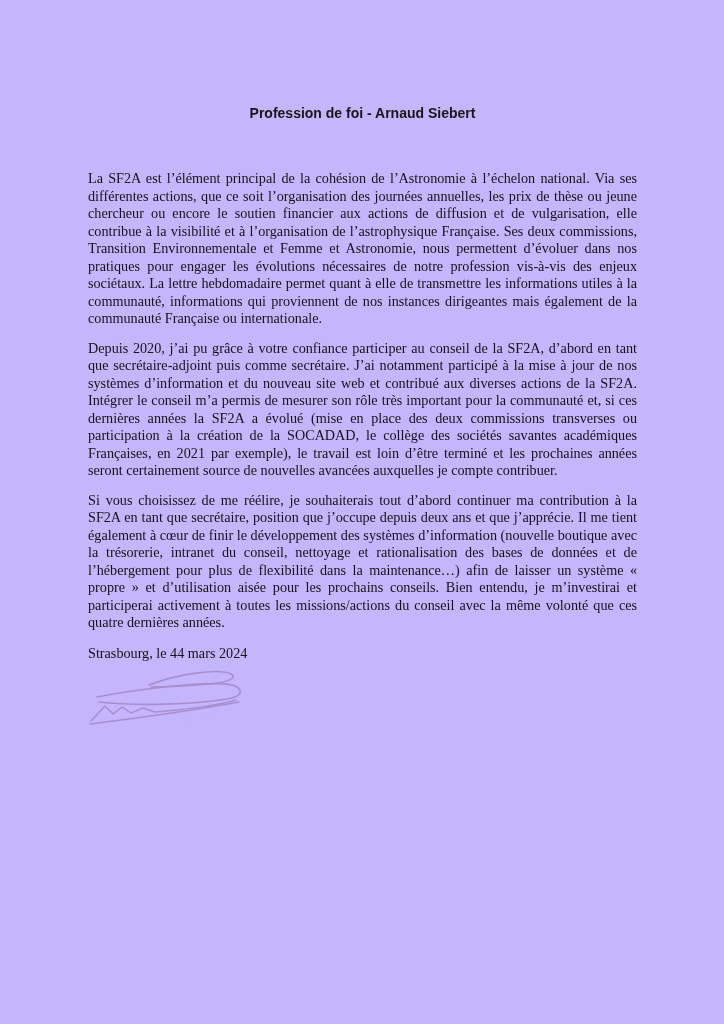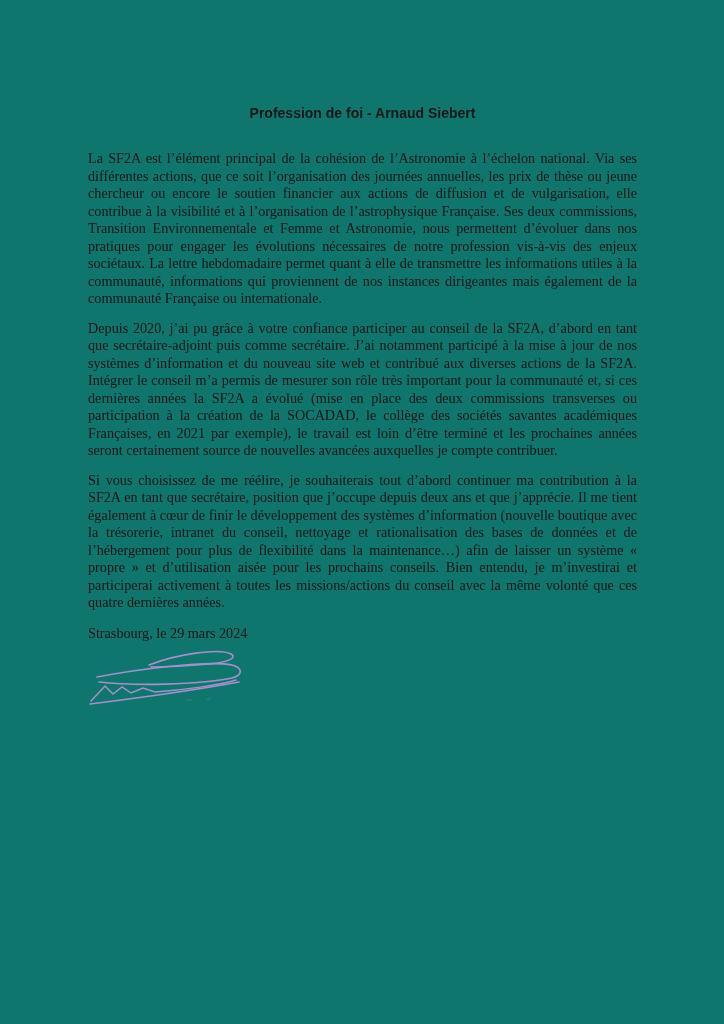--- a/index.html
+++ b/index.html
@@ -1,20 +1,20 @@
 <!DOCTYPE html>
 <html lang="fr"><head>
 <meta charset="utf-8">
 <style>
   html, body { margin: 0; padding: 0; background: #ffffff; }
   .page {
     position: relative;
     width: 724px;
     height: 1024px;
-    background: #0f766e;
+    background: #c4b5fd;
     box-sizing: border-box;
     padding: 104px 87px 0 88px;
     overflow: hidden;
     color: #161616;
   }
   .doc-title {
     margin: 0;
     font-family: "Liberation Sans", sans-serif;
     font-weight: 700;
     font-size: 14px;
@@ -30,21 +30,21 @@
     color: #171717;
   }
   .para {
     margin: 12px 0 0 0;
     font-family: "Liberation Serif", "DejaVu Serif", serif;
     font-size: 14.2px;
     line-height: 17.5px;
     text-align: justify;
     color: #141414;
   }
-  .para.first { margin-top: 28px; }
+  .para.first { margin-top: 48px; }
   .closing {
     margin: 13px 0 0 0;
     font-family: "Liberation Serif", "DejaVu Serif", serif;
     font-size: 14.2px;
     line-height: 17.5px;
     color: #141414;
   }
   .signature-wrap {
     margin: 2px 0 0 -3px;
     width: 170px;
@@ -59,21 +59,21 @@
 
   <h1 class="doc-title">Profession de foi - Arnaud Siebert</h1>
 
 
   <p class="para first">La SF2A est l’élément principal de la cohésion de l’Astronomie à l’échelon national. Via ses différentes actions, que ce soit l’organisation des journées annuelles, les prix de thèse ou jeune chercheur ou encore le soutien financier aux actions de diffusion et de vulgarisation, elle contribue à la visibilité et à l’organisation de l’astrophysique Française. Ses deux commissions, Transition Environnementale et Femme et Astronomie, nous permettent d’évoluer dans nos pratiques pour engager les évolutions nécessaires de notre profession vis-à-vis des enjeux sociétaux. La lettre hebdomadaire permet quant à elle de transmettre les informations utiles à la communauté, informations qui proviennent de nos instances dirigeantes mais également de la communauté Française ou internationale.</p>
 
   <p class="para">Depuis 2020, j’ai pu grâce à votre confiance participer au conseil de la SF2A, d’abord en tant que secrétaire-adjoint puis comme secrétaire. J’ai notamment participé à la mise à jour de nos systèmes d’information et du nouveau site web et contribué aux diverses actions de la SF2A. Intégrer le conseil m’a permis de mesurer son rôle très important pour la communauté et, si ces dernières années la SF2A a évolué (mise en place des deux commissions transverses ou participation à la création de la SOCADAD, le collège des sociétés savantes académiques Françaises, en 2021 par exemple), le travail est loin d’être terminé et les prochaines années seront certainement source de nouvelles avancées auxquelles je compte contribuer.</p>
 
   <p class="para">Si vous choisissez de me réélire, je souhaiterais tout d’abord continuer ma contribution à la SF2A en tant que secrétaire, position que j’occupe depuis deux ans et que j’apprécie. Il me tient également à cœur de finir le développement des systèmes d’information (nouvelle boutique avec la trésorerie, intranet du conseil, nettoyage et rationalisation des bases de données et de l’hébergement pour plus de flexibilité dans la maintenance…) afin de laisser un système « propre » et d’utilisation aisée pour les prochains conseils. Bien entendu, je m’investirai et participerai activement à toutes les missions/actions du conseil avec la même volonté que ces quatre dernières années.</p>
 
-  <p class="closing">Strasbourg, le 29 mars 2024</p>
+  <p class="closing">Strasbourg, le 44 mars 2024</p>
 
   <div class="signature-wrap">
     <svg width="170" height="85" viewBox="0 0 170 85" fill="none" xmlns="http://www.w3.org/2000/svg">
 
       <path d="M 64 21 C 92 10, 134 4, 146 10 C 152 13, 146 18, 124 20 C 102 22, 80 23, 66 23" stroke="#a78fce" stroke-width="1.6" stroke-linecap="round"></path>
 
       <path d="M 12 33 C 48 26, 122 16, 147 21 C 158 24, 158 31, 147 34 C 112 41, 48 42, 14 38" stroke="#a78fce" stroke-width="1.6" stroke-linecap="round"></path>
 
       <path d="M 6 57 L 20 42 L 28 50 L 37 43 L 46 49 L 58 44 L 70 48 C 98 46, 136 41, 151 36" stroke="#a78fce" stroke-width="1.5" stroke-linecap="round"></path>
 

